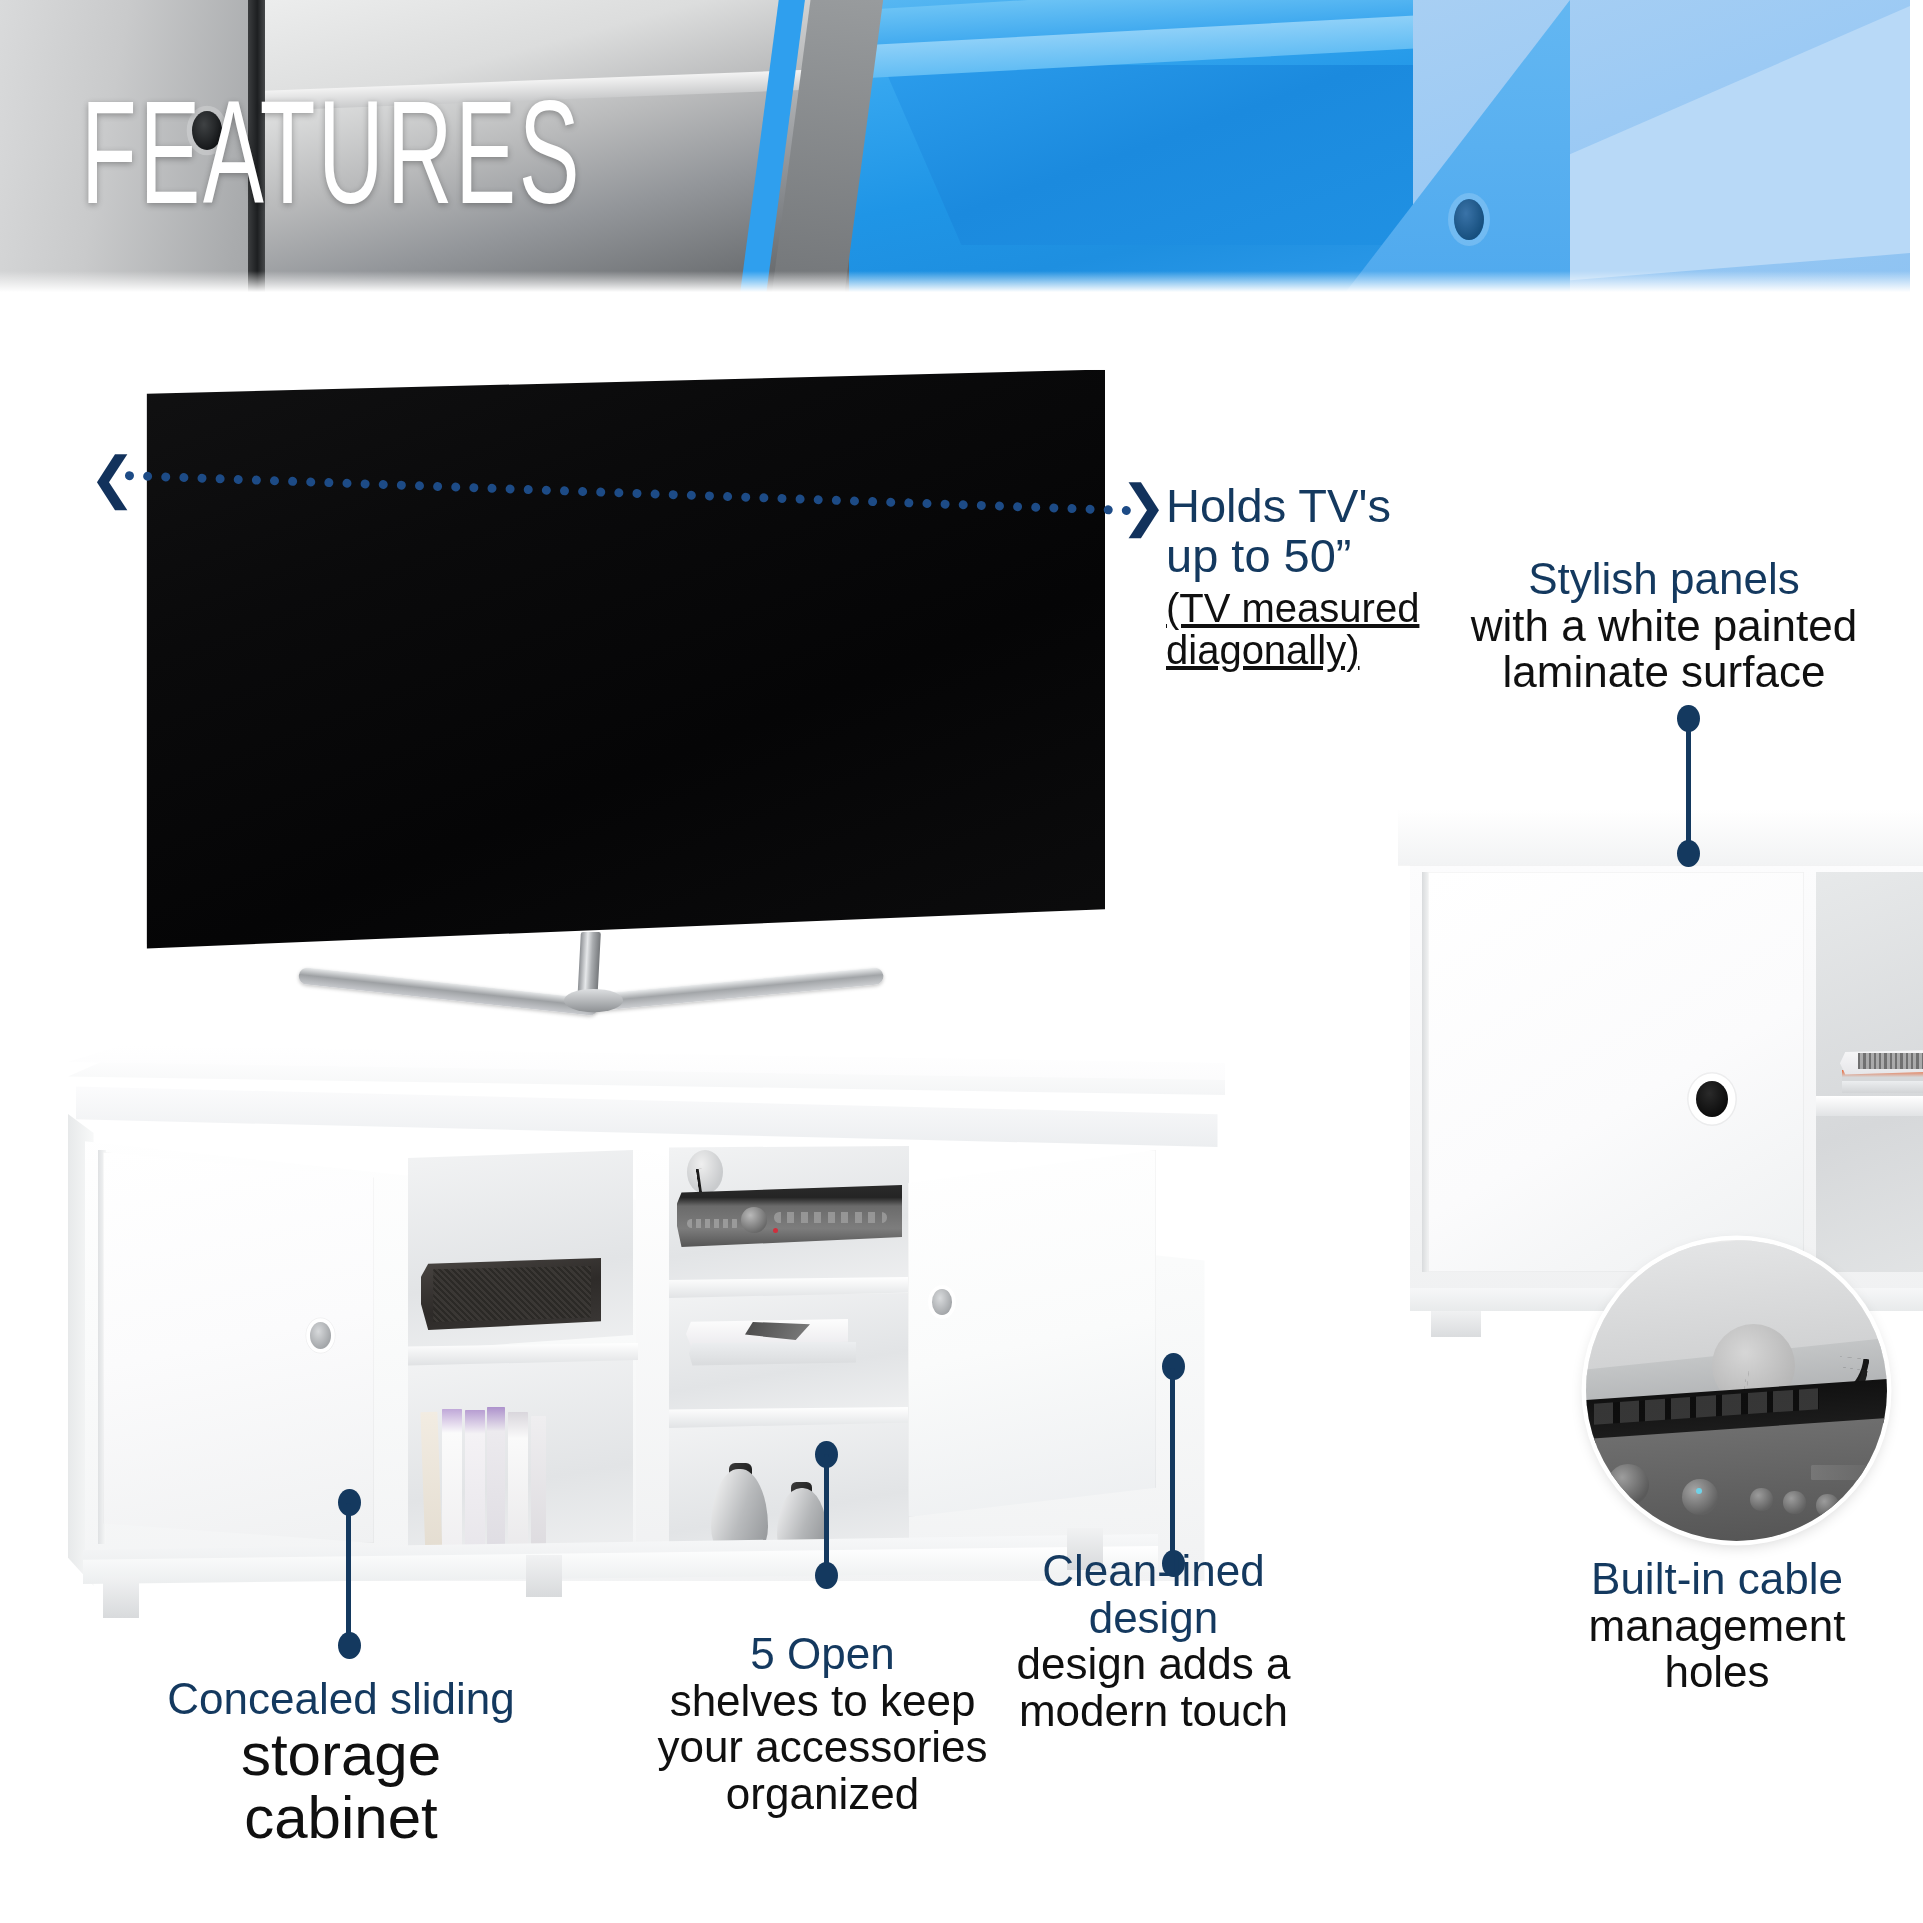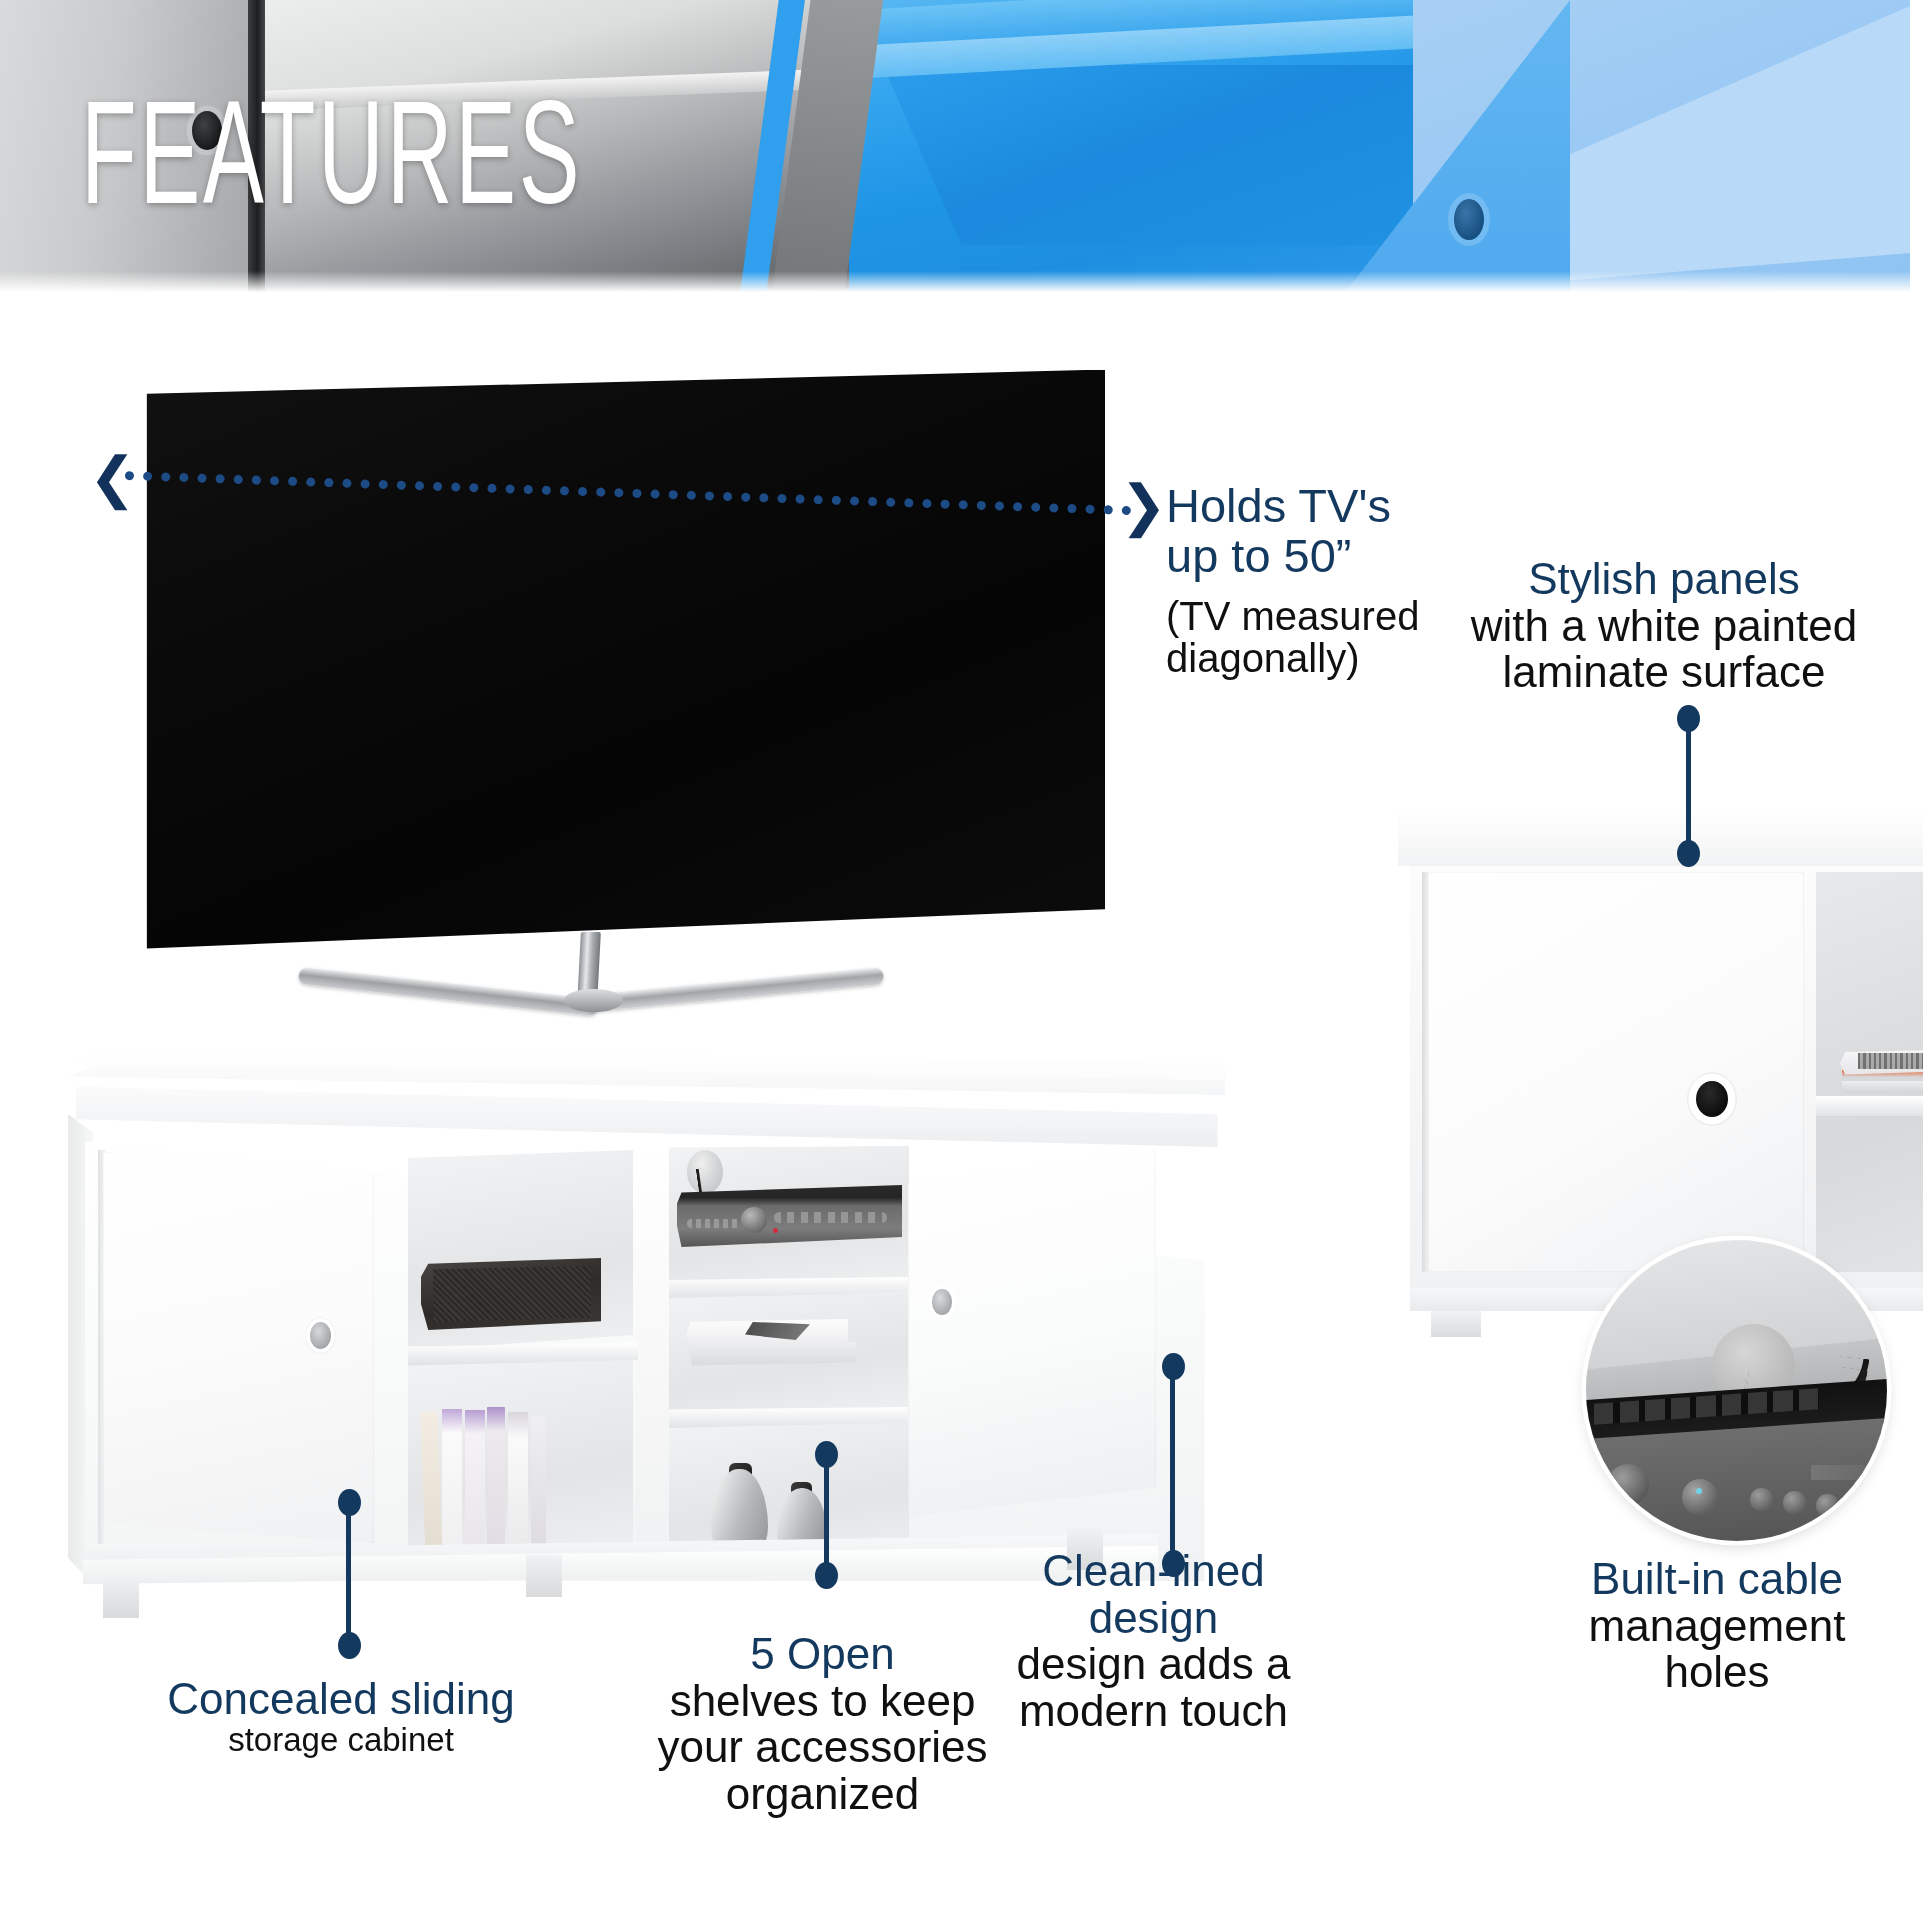--- a/index.html
+++ b/index.html
@@ -288,33 +288,33 @@
   .in-badge{position:absolute;left:225px;top:225px;width:57px;height:15px;
       background:linear-gradient(90deg,#7a7a7a,#6a6a6a);border-radius:1.5px;opacity:.85;}
 
   
   .callout{position:absolute;text-align:center;}
   .co-head{color:#14395f;font-weight:400;line-height:1.06;white-space:pre-line;}
   .co-body{color:#101010;font-weight:400;line-height:1.06;white-space:pre-line;}
 
   .co-tv{left:1166px;top:481px;width:256px;text-align:left;}
   .co-tv .co-head{font-size:47px;}
-  .co-tv .co-body{font-size:40px;margin-top:14px;}
+  .co-tv .co-body{font-size:40px;margin-top:6px;text-decoration:underline;}
 
   .co-panels{left:1450px;top:556px;width:428px;}
   .co-panels .co-head{font-size:44px;}
   .co-panels .co-body{font-size:44px;}
 
   .co-cable{left:1548px;top:1556px;width:338px;}
   .co-cable .co-head{font-size:44px;}
   .co-cable .co-body{font-size:44px;}
 
   .co-concealed{left:142px;top:1676px;width:398px;}
   .co-concealed .co-head{font-size:44px;}
-  .co-concealed .co-body{font-size:33px;}
+  .co-concealed .co-body{font-size:60px;}
 
   .co-shelves{left:646px;top:1631px;width:353px;}
   .co-shelves .co-head{font-size:44px;}
   .co-shelves .co-body{font-size:44px;}
 
   .co-clean{left:977px;top:1548px;width:353px;}
   .co-clean .co-head{font-size:44px;}
   .co-clean .co-body{font-size:44px;}
 
   

